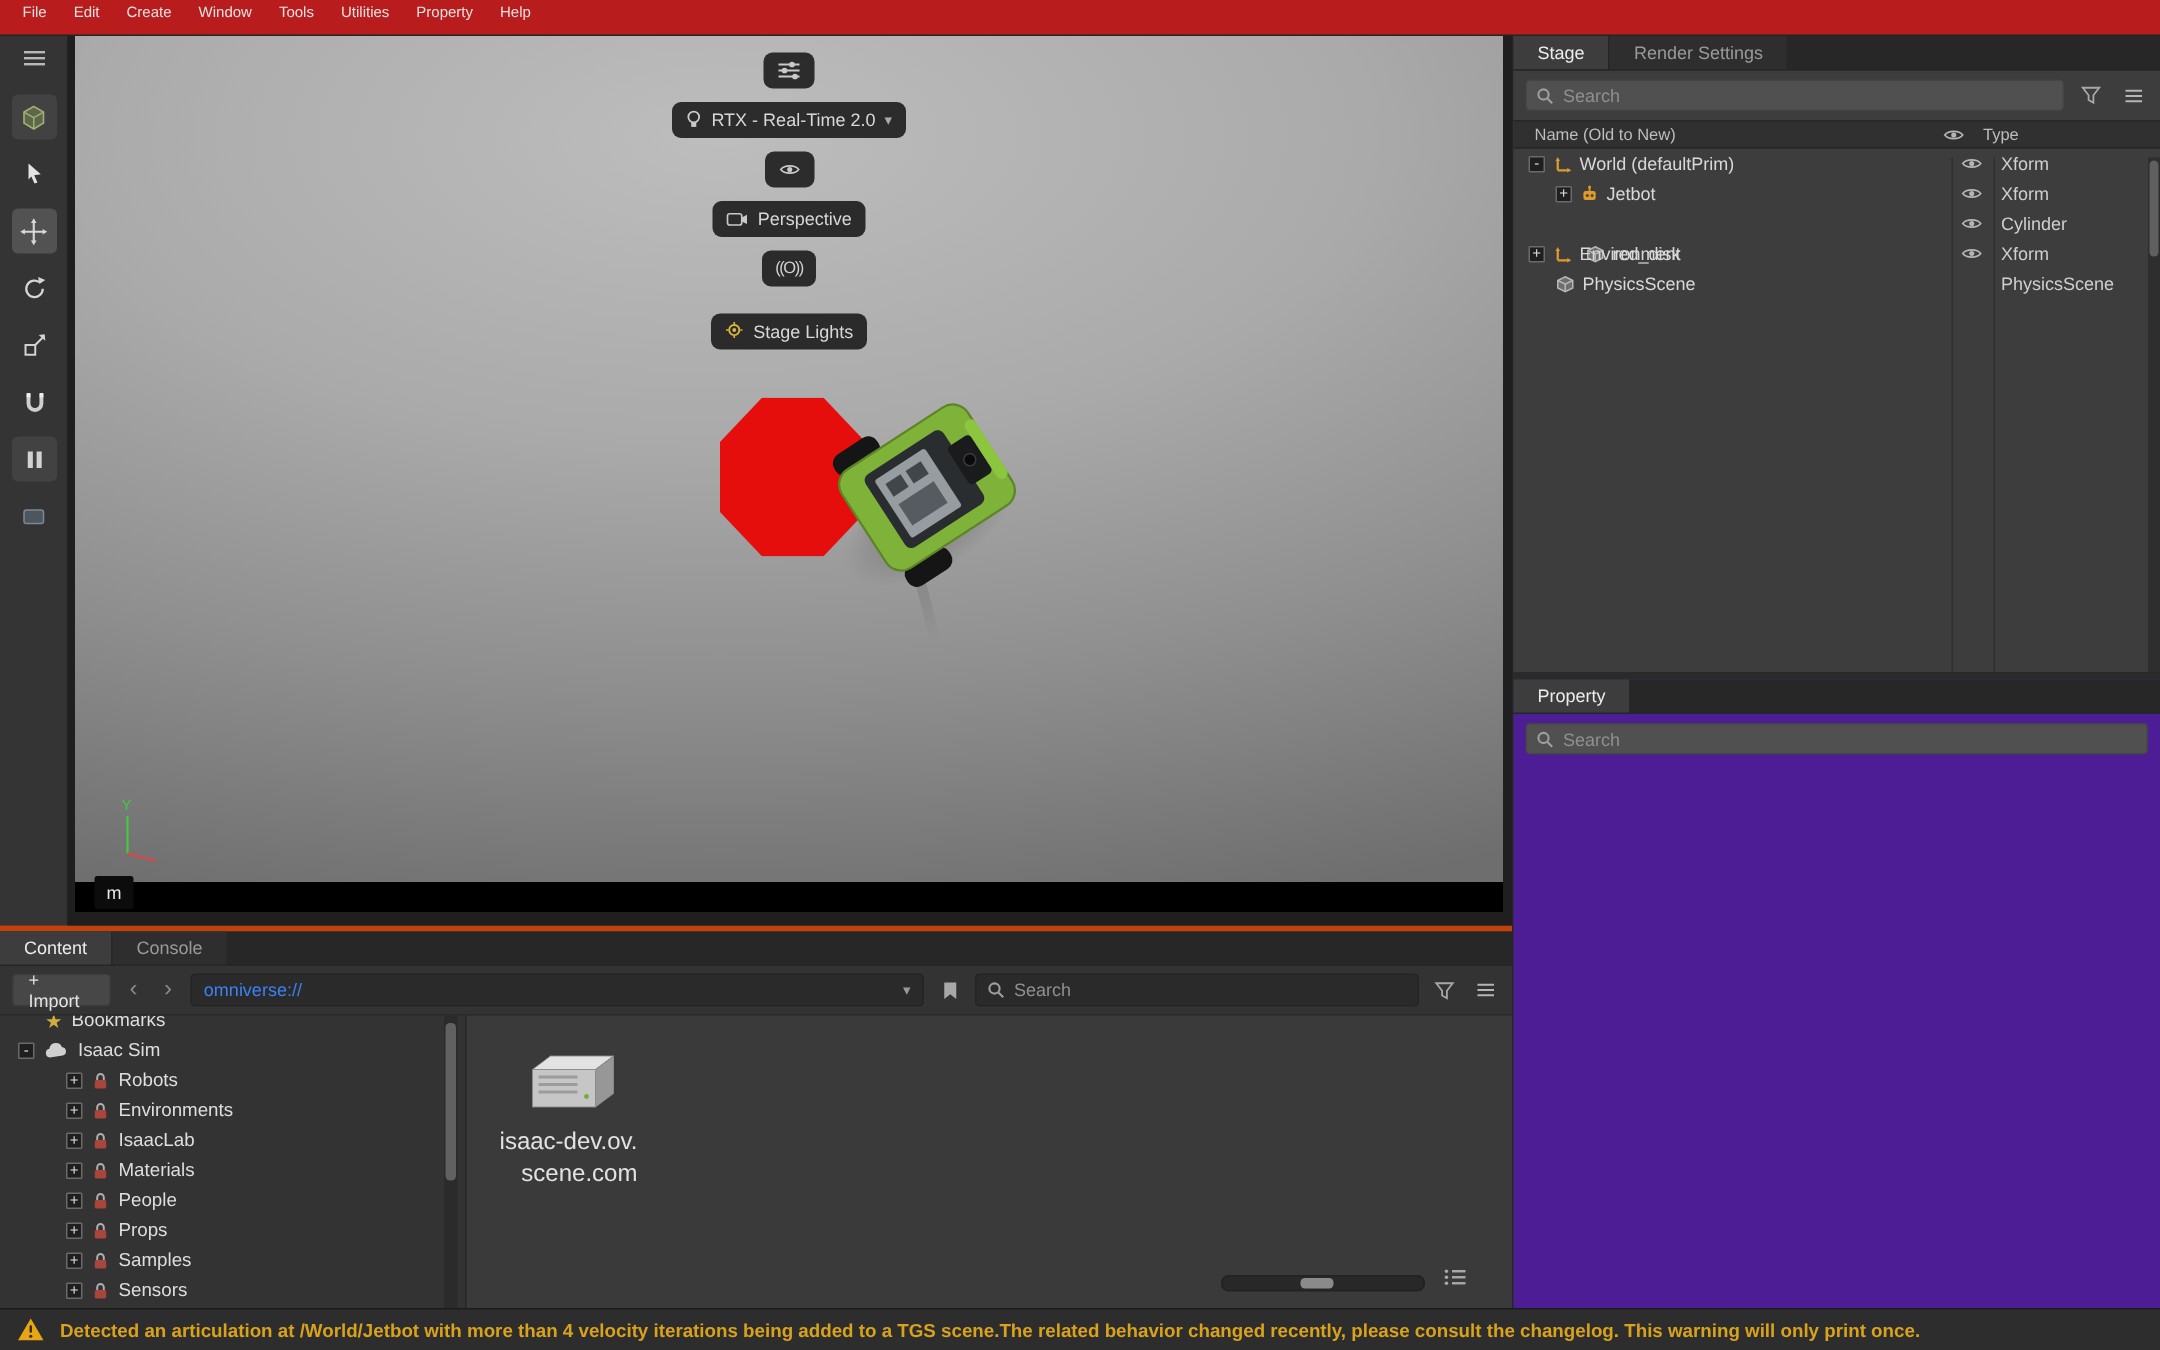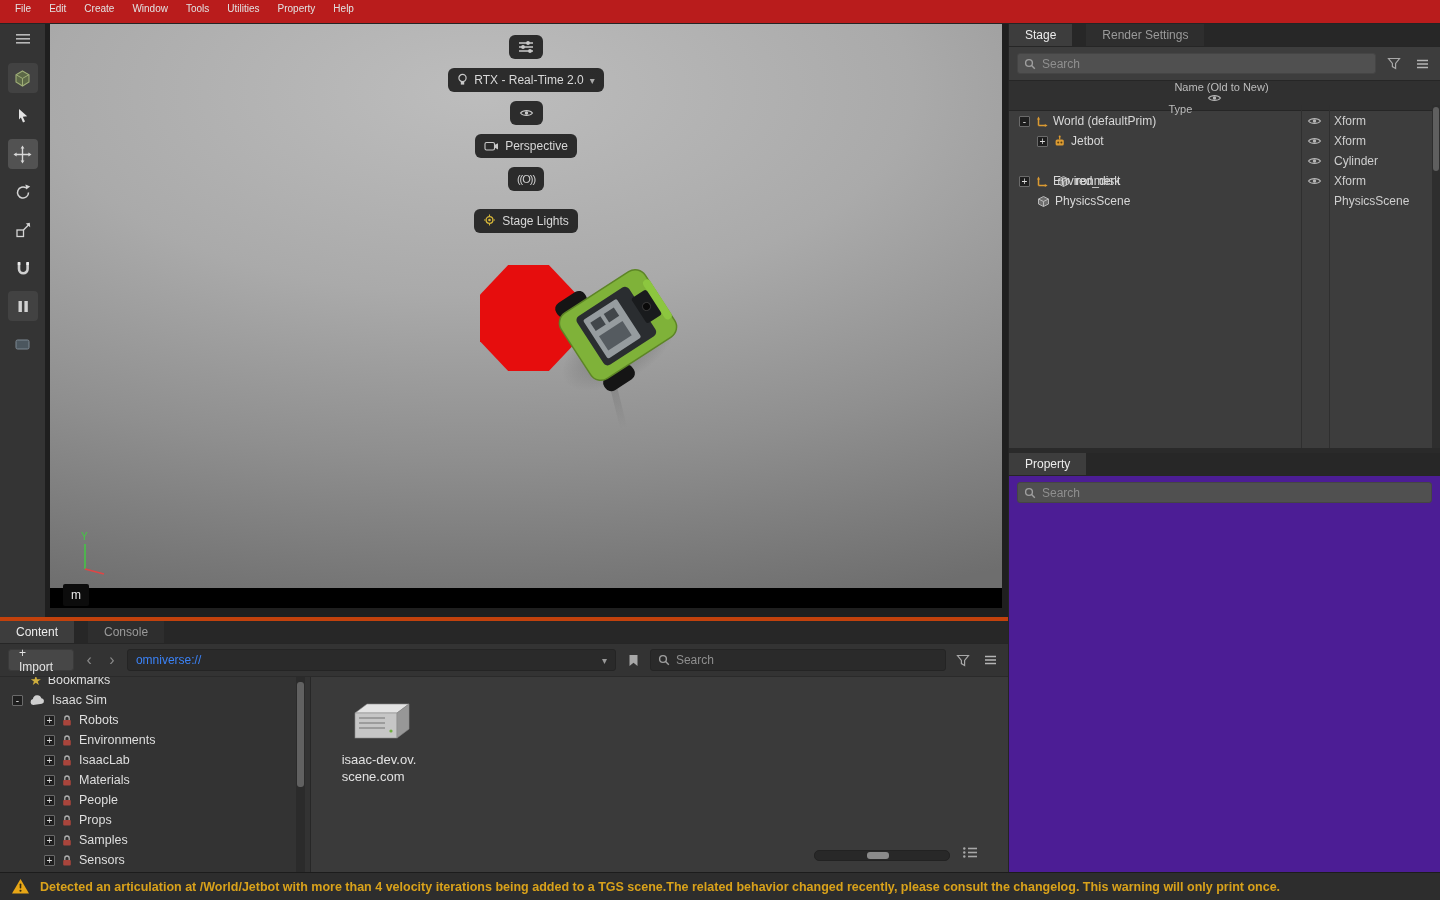--- a/index.html
+++ b/index.html
@@ -46,21 +46,21 @@
   .vp-toolbar { position:absolute; left:0; right:0; top:11px; display:flex; align-items:center;
                 gap:9px; padding:0 6px;flex-direction:column; }
   .vp-pill { height:24px; background:rgba(24,24,24,0.88); border-radius:6px; display:flex; align-items:center;
              gap:6px; padding:0 9px; font-size:12px; color:#d8d8d8; white-space:nowrap; }
   .vp-pill .caret { font-size:10px; color:#aaa; }
   .vp-pill .live { font-size:11px; letter-spacing:-1px; color:#cfcfcf; }
   .vp-spacer { flex:1; }
 
   
   #content-panel { height:255px; background:#343434; border-top:4px solid #c2410c; display:flex; flex-direction:column; }
-  .tabs-bar { height:23px; background:#272727; display:flex; align-items:stretch; gap:14px; border-bottom:1px solid #262626; }
+  .tabs-bar { height:23px; background:#272727; display:flex; align-items:stretch; gap:1px; border-bottom:1px solid #262626; }
   .tab { padding:0 16px; display:flex; align-items:center; font-size:12px; color:#9a9a9a; background:#2e2e2e; }
   .tab.selected { background:#3d3d3d; color:#ececec; }
 
   .content-toolbar { height:33px; display:flex; align-items:center; gap:7px; padding:0 8px;
                      background:#333; border-bottom:1px solid #2a2a2a; }
   .import-btn { height:22px; padding:0 10px; background:#474747; border:1px solid #3a3a3a; border-radius:3px;
                 font-size:12px; color:#e4e4e4; display:flex; align-items:center; }
   .nav-btn { color:#8a8a8a; font-size:16px; width:16px; text-align:center; line-height:22px; }
   .path-field { width:492px; height:22px; background:#2a2a2a; border:1px solid #242424; border-radius:3px;
                 display:flex; align-items:center; padding:0 8px; }
@@ -81,37 +81,37 @@
   .row-child { padding-left:44px; }
   .star { color:#cfae3d; font-size:13px; line-height:13px; }
   .exp { width:11px; height:11px; background:#1f1f1f; border:1px solid #6a6a6a; border-radius:1px;
          color:#ddd; font-size:10px; line-height:9px; text-align:center; flex:none; }
   .tree-scroll-track { position:absolute; right:5px; top:0; bottom:0; width:9px; background:#2b2b2b; }
   .tree-scroll-thumb { position:absolute; left:1px; top:5px; width:7px; height:105px; background:#616161; border-radius:3px; }
 
   .content-grid { flex:1; background:#3a3a3a; border-left:1px solid #272727; position:relative; }
   .asset-item { position:absolute; left:20px; top:20px; width:96px; display:flex; flex-direction:column;
                 align-items:center; gap:7px; }
-  .asset-label { font-size:13px; color:#e2e2e2; text-align:left; line-height:1.3; }
+  .asset-label { font-size:16px; color:#e2e2e2; text-align:right; line-height:1.3; }
   .asset-label span { display:block; }
   .zoom-slider { position:absolute; right:58px; bottom:11px; width:136px; height:11px; background:#282828;
                  border:1px solid #222; border-radius:5px; }
   .zoom-thumb { position:absolute; left:52px; top:1px; width:22px; height:7px; background:#8a8a8a; border-radius:3px; }
   .grid-view-btn { position:absolute; right:30px; bottom:9px; }
 
   
   #right-panel { width:432px; background:#3d3d3d; border-left:1px solid #242424; display:flex; flex-direction:column; }
   #stage-panel { height:424px; position:relative; background:#3d3d3d; }
   .search-row { display:flex; align-items:center; gap:8px; padding:6px 8px; }
   .search-box { flex:1; height:21px; background:#505050; border:1px solid #454545; border-radius:3px;
                 display:flex; align-items:center; gap:6px; padding:0 6px; }
   .search-box input { flex:1; background:transparent; border:none; outline:none; color:#ddd; font-size:12px; min-width:0; }
 
-  .tree-header { height:31px; background:#303030; border-top:1px solid #262626; border-bottom:1px solid #262626;
-                 display:flex; align-items:center; font-size:11px; color:#bdbdbd; padding-right:20px;flex-direction:column; }
+  .tree-header { height:19px; background:#303030; border-top:1px solid #262626; border-bottom:1px solid #262626;
+                 display:flex; align-items:center; font-size:11px; color:#bdbdbd; padding-right:20px; }
   .th-name { flex:1; padding-left:14px; }
   .th-eye { width:28px; display:flex; justify-content:center; }
   .th-type { width:104px; padding-left:6px; }
 
   .stage-tree { font-size:12px; color:#d8d8d8; }
   .srow { height:20px; display:flex; align-items:center; padding-right:8px; }
   .name-cell { flex:1; display:flex; align-items:center; gap:5px; overflow:hidden; white-space:nowrap; }
   .d0 { padding-left:10px; } .d1 { padding-left:28px; } .d2 { padding-left:48px;margin-top:40px; }
   .eye-cell { width:28px; display:flex; justify-content:center; }
   .type-cell { width:104px; padding-left:6px; color:#cfcfcf; }

